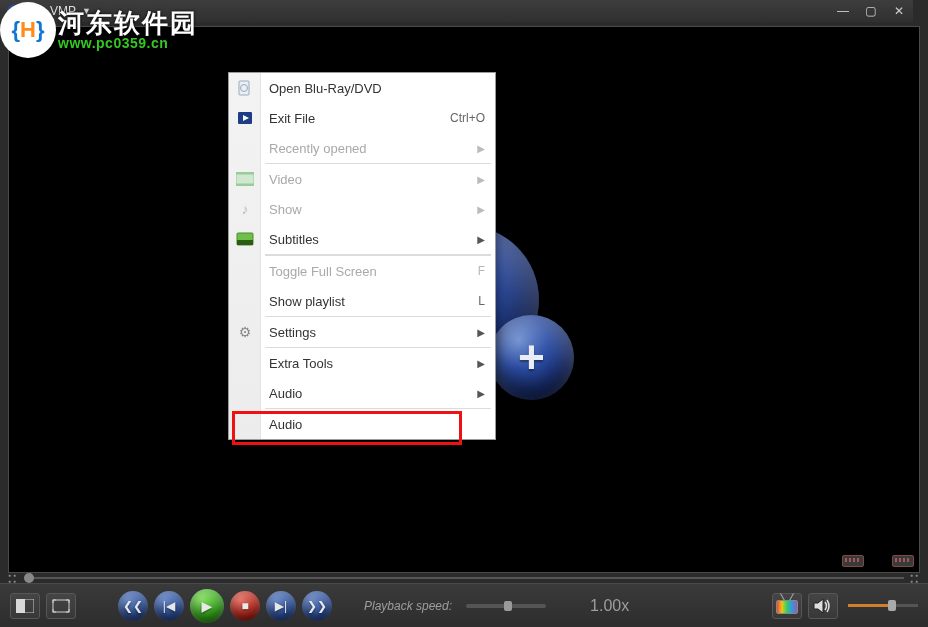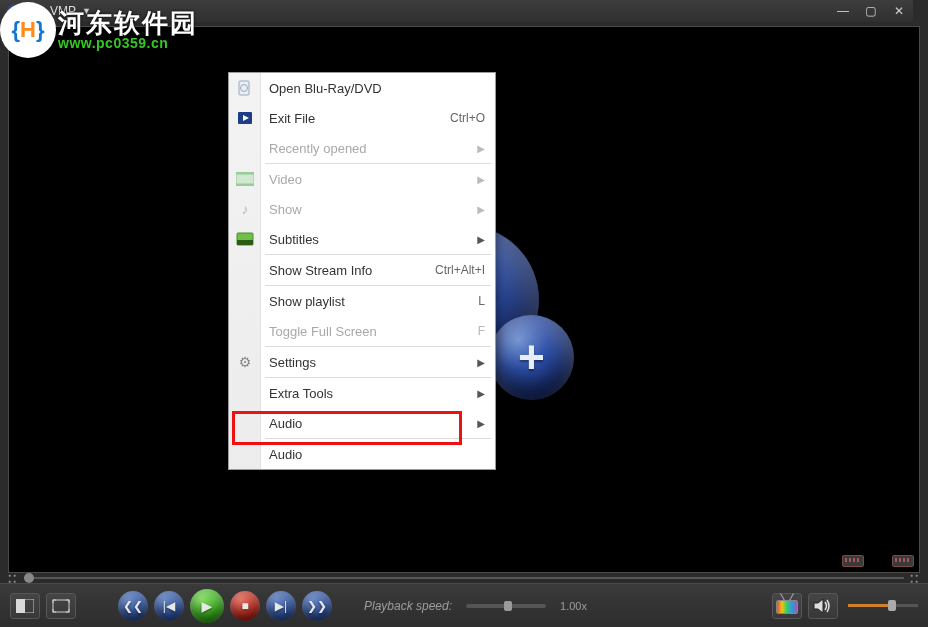--- a/index.html
+++ b/index.html
@@ -89,21 +89,21 @@
     display:flex; align-items:center; justify-content:center;
     font-size:12px; color:#e8e8e8;
   }
   .rb-blue { background: radial-gradient(circle at 35% 30%, #5e7fbf,#2c4e98 60%,#15306b); box-shadow: inset 0 6px 10px rgba(255,255,255,.25), inset 0 -6px 10px rgba(0,0,0,.5);}
   .rb-green{ width:34px; height:34px; background: radial-gradient(circle at 35% 30%, #7bdc53,#2fa516 60%,#176607); box-shadow: inset 0 7px 12px rgba(255,255,255,.3), inset 0 -7px 12px rgba(0,0,0,.5);}
   .rb-red  { background: radial-gradient(circle at 35% 30%, #e06a5e,#b32417 60%,#6a0e07); box-shadow: inset 0 6px 10px rgba(255,255,255,.25), inset 0 -6px 10px rgba(0,0,0,.5);}
   .rndbtn .glyph { filter: drop-shadow(0 1px 1px rgba(0,0,0,.5)); }
   .pb-text { color:#9d9d9d; font-size:12px; margin-left:26px;font-style:italic; }
   .pb-slider { width:80px; height:4px; background:#555; border-radius:2px; position:relative; margin:0 8px;}
   .pb-slider .knob{ position:absolute; left:38px; top:-3px; width:8px; height:10px; background:#9a9a9a; border-radius:2px;}
-  .pb-val { color:#9d9d9d; font-size:11px; }
+  .pb-val { color:#9d9d9d; font-size:16px;margin-left:30px; }
   .spacer { flex:1; }
   .vol-track { width:70px; height:3px; background:#555; position:relative; margin-left:4px;}
   .vol-fill { position:absolute; left:0; top:0; bottom:0; width:42px; background:#d0802a;}
   .vol-knob { position:absolute; left:40px; top:-4px; width:8px; height:11px; background:#aaa; border-radius:2px;}
 
   
   .kbicons { position:absolute; right:14px; bottom:60px; display:flex; gap:28px;}
   .kbicons .kb{ width:22px; height:12px; border:1px solid #7a4a4a; border-radius:2px; background:#3a3a3a; position:relative;}
   .kbicons .kb::after{ content:""; position:absolute; left:2px; right:2px; top:2px; height:4px; background:repeating-linear-gradient(90deg,#a55,#a55 2px,transparent 2px,transparent 4px);}
 
@@ -247,34 +247,30 @@
           <rect x="1" y="1" width="16" height="12" rx="1" fill="#6fbf4a" stroke="#4a8c2a"></rect>
           <rect x="1" y="8" width="16" height="5" fill="#2a5c16"></rect>
         </svg>
     </span>
     <span>Subtitles</span>
     <span class="arrow">▶</span>
   </div>
 
   <div class="cm-sep"></div>
 
-  <div class="cm-item">
-    <span>Show Stream Info</span>
-    <span class="shortcut">Ctrl+Alt+I</span>
-  </div>
-  <div class="cm-sep"></div>
-
-  <div class="cm-item">
-    <span>Show playlist</span>
-    <span class="shortcut">L</span>
-  </div>
+  <div class="cm-sep"></div>
 
   <div class="cm-item disabled">
     <span>Toggle Full Screen</span>
     <span class="shortcut">F</span>
+  </div>
+
+  <div class="cm-item">
+    <span>Show playlist</span>
+    <span class="shortcut">L</span>
   </div>
   <div class="cm-sep"></div>
 
   <div class="cm-item">
     <span class="cm-icon" style="color:#888;">⚙</span>
     <span>Settings</span>
     <span class="arrow">▶</span>
   </div>
   <div class="cm-sep"></div>
 

